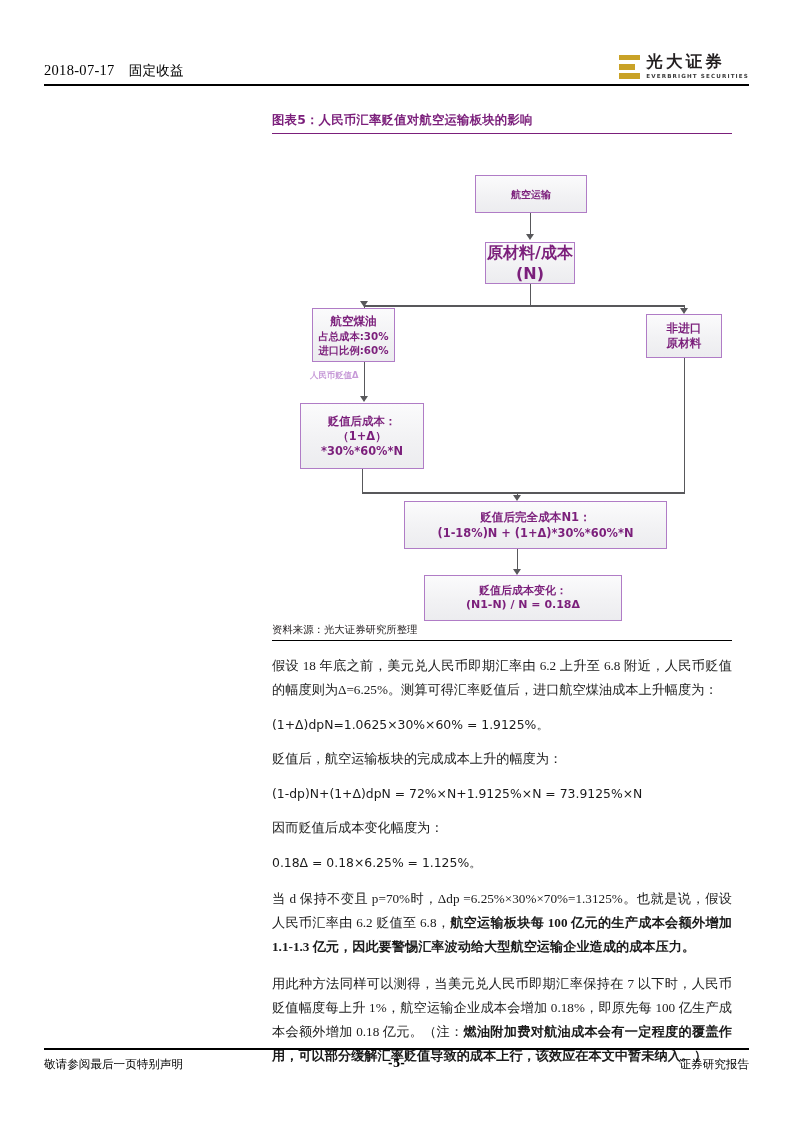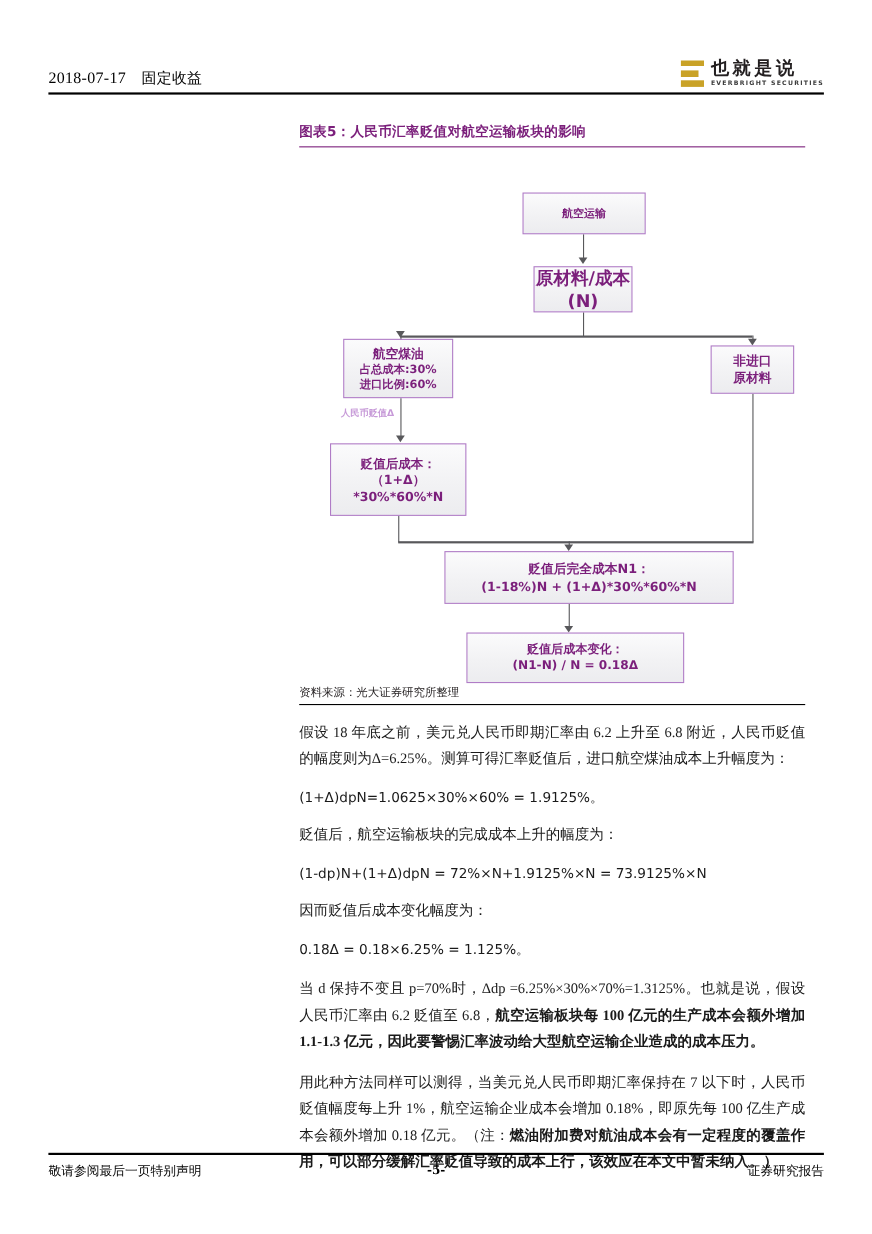--- a/index.html
+++ b/index.html
@@ -123,21 +123,21 @@
     justify-content: center;
     text-align: center;
     line-height: 1.32;
     white-space: nowrap;
   }
   .node .ln { display: block; }
 
   
   #n-air      { left: 203px; top: 37px;  width: 112px; height: 38px; font-size: 10px; }
   #n-raw      { left: 213px; top: 104px; width: 90px;  height: 42px; font-size: 16px; }
-  #n-kerosene { left: 40px;  top: 170px; width: 100px; height: 54px; font-size: 10.3px; }
+  #n-kerosene { left: 40px;  top: 170px; width: 83px; height: 54px; font-size: 10.3px; }
   #n-kerosene .ln:first-child { font-size: 11.6px; margin-bottom: 1px; }
   #n-nonimp   { left: 374px; top: 176px; width: 76px;  height: 44px; font-size: 11.6px; }
   #n-after    { left: 28px;  top: 265px; width: 124px; height: 66px; font-size: 11.4px; }
   #n-n1       { left: 132px; top: 363px; width: 263px; height: 48px; font-size: 11.4px; }
   #n-n1 .ln:first-child { font-size: 11.6px; }
   #n-delta    { left: 152px; top: 437px; width: 198px; height: 46px; font-size: 11px; }
 
   .edge-label {
     position: absolute;
     left: 38px;
@@ -217,21 +217,21 @@
   <div class="header-left">
     <span class="header-date">2018-07-17</span><span class="header-cat">固定收益</span>
   </div>
   <div class="logo">
     <span class="logo-mark">
         <i></i>
         <i></i>
         <i></i>
       </span>
     <span class="logo-text">
-      <div class="logo-cn">也就是说</div>
+      <div class="logo-cn">光大证券</div>
       <div class="logo-en">EVERBRIGHT SECURITIES</div>
     </span>
   </div>
   <div class="header-rule"></div>
 </div>
 
 <div class="content">
 
   <div class="fig-title">图表5：人民币汇率贬值对航空运输板块的影响</div>
   <div class="fig-title-rule"></div>

